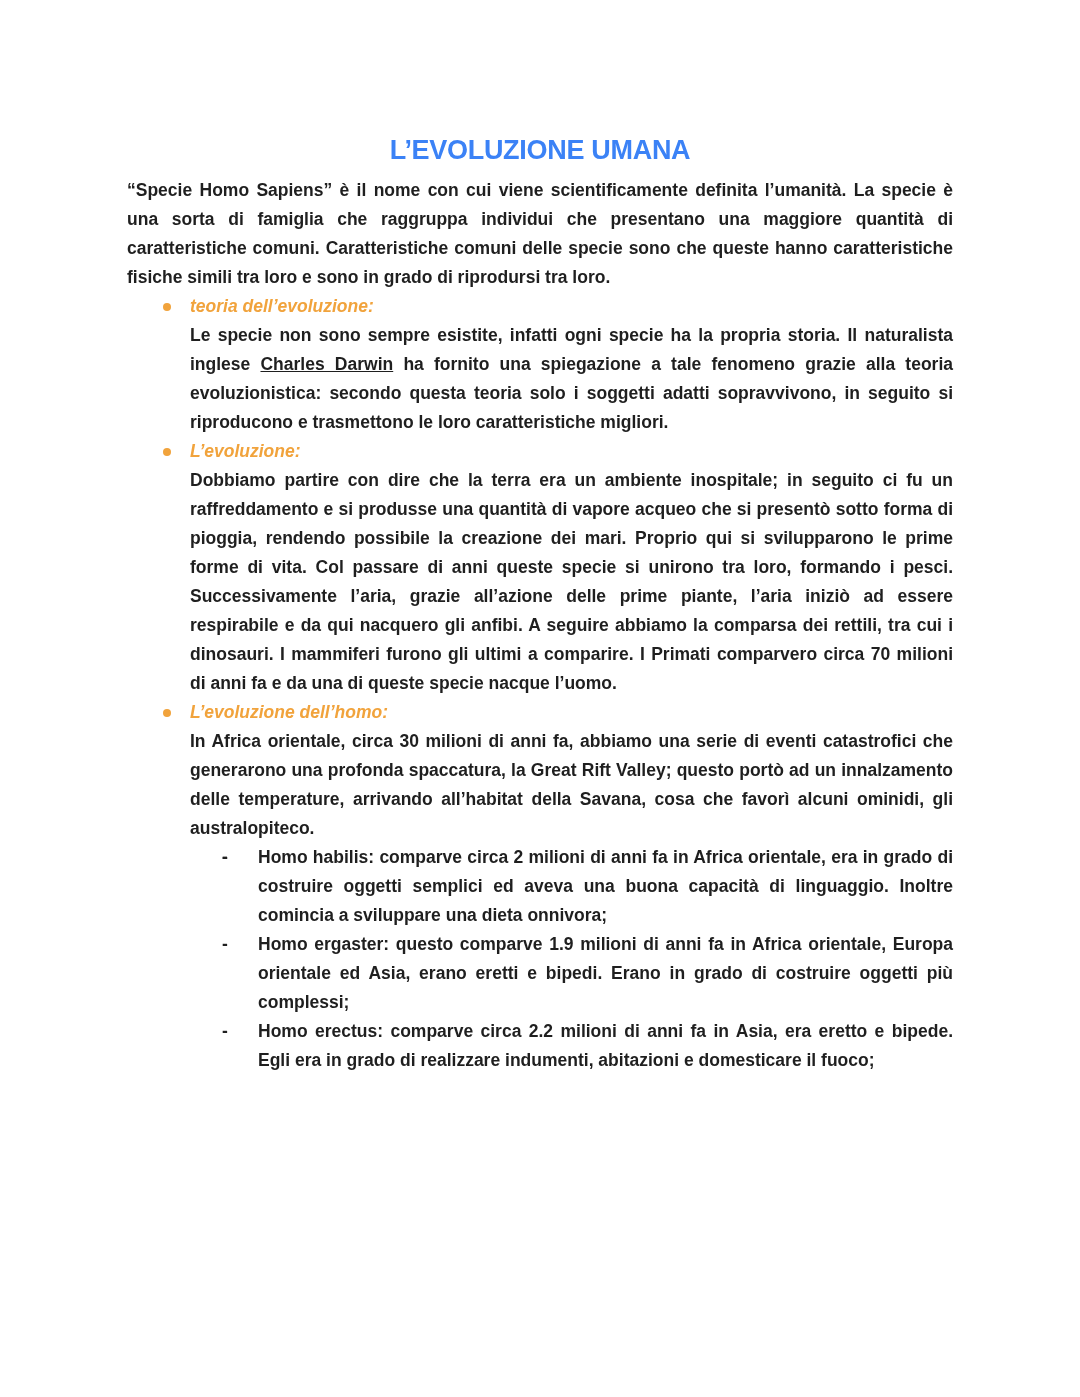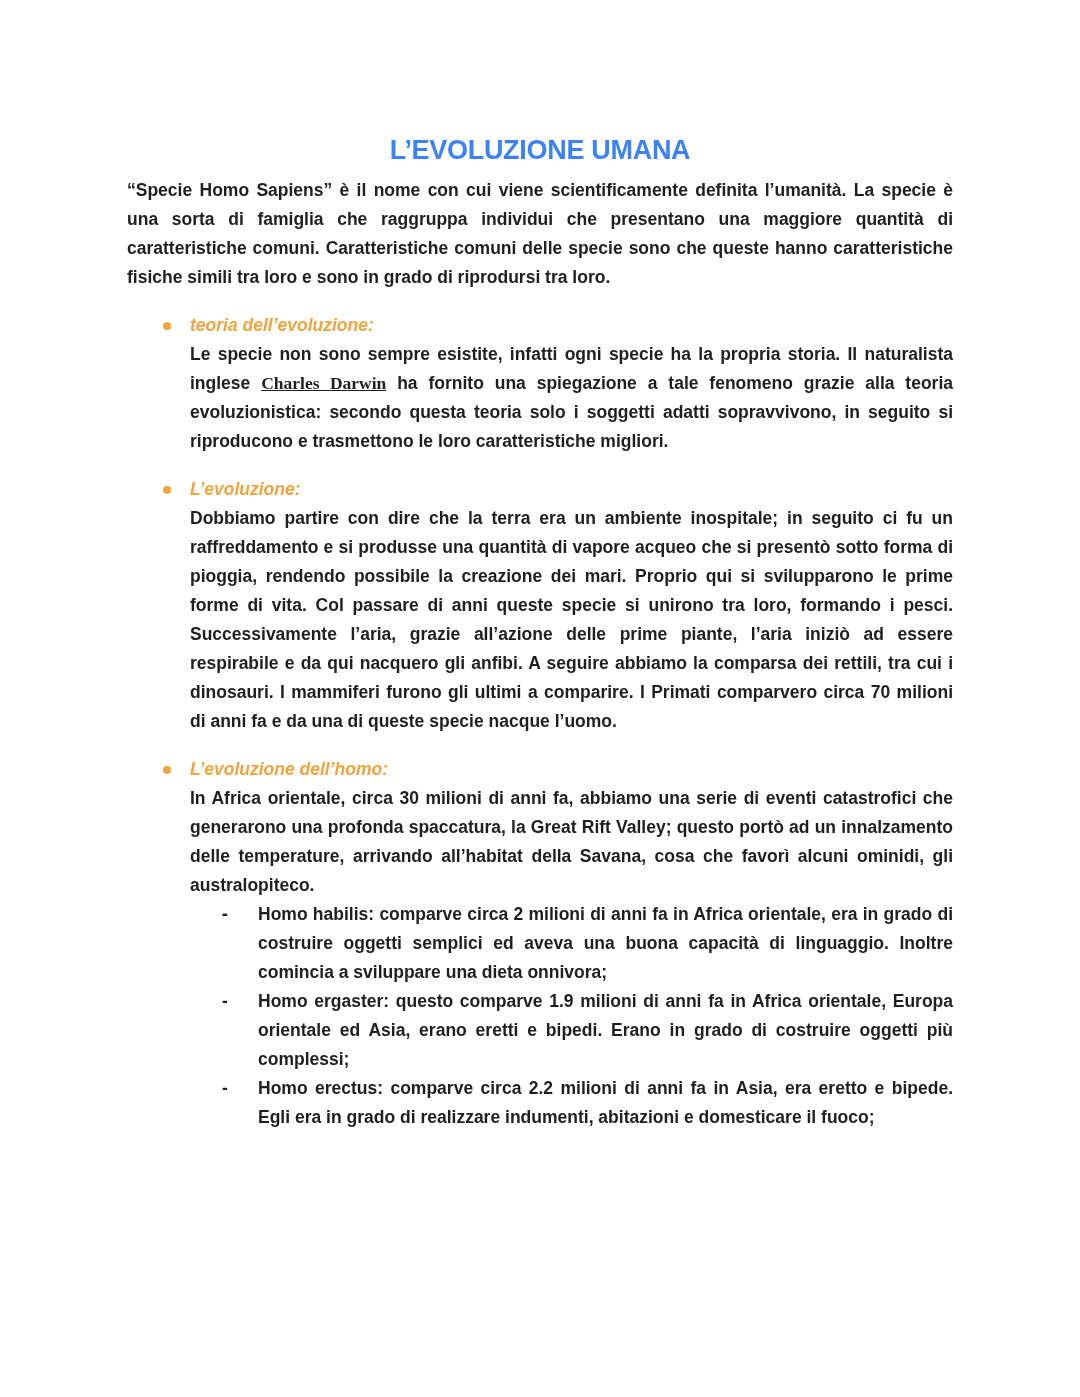--- a/index.html
+++ b/index.html
@@ -32,23 +32,23 @@
   .bullet-item { position: relative; padding-left: 63px; }
   .bullet-dot {
     position: absolute;
     left: 36px;
     top: 11px;
     width: 8px;
     height: 8px;
     border-radius: 50%;
     background: #f1a33c;
   }
-  .b-label { color: #f1a33c; font-style: italic; margin-top: 19px; }
+  .b-label { color: #f1a33c; font-style: italic; }
   .b-body { text-align: justify; }
-  .underline { text-decoration: underline; font-family: Liberation Serif, serif; }
+  .underline { text-decoration: underline; }
   .sub-list { list-style: none; }
   .sub-item { position: relative; padding-left: 68px; text-align: justify; }
   .dash { position: absolute; left: 32px; top: 0; }
 </style>
 </head>
 <body>
 
 <div class="page">
 
   <h1 class="title">L’EVOLUZIONE UMANA</h1>

